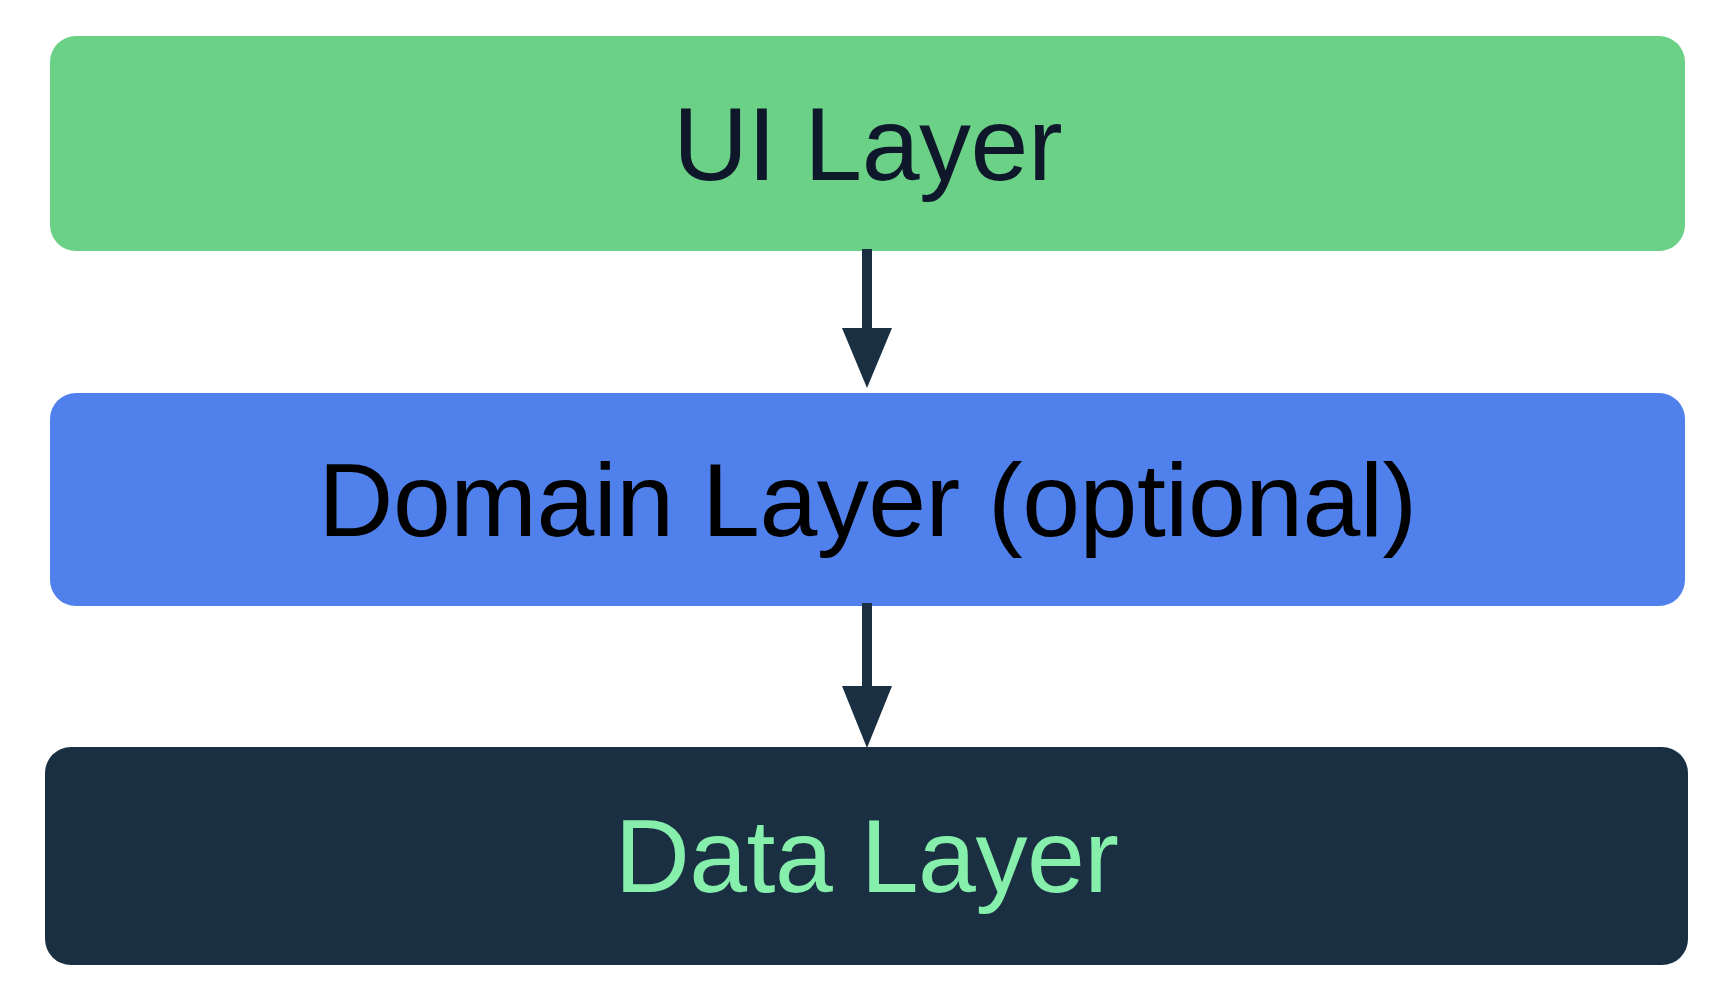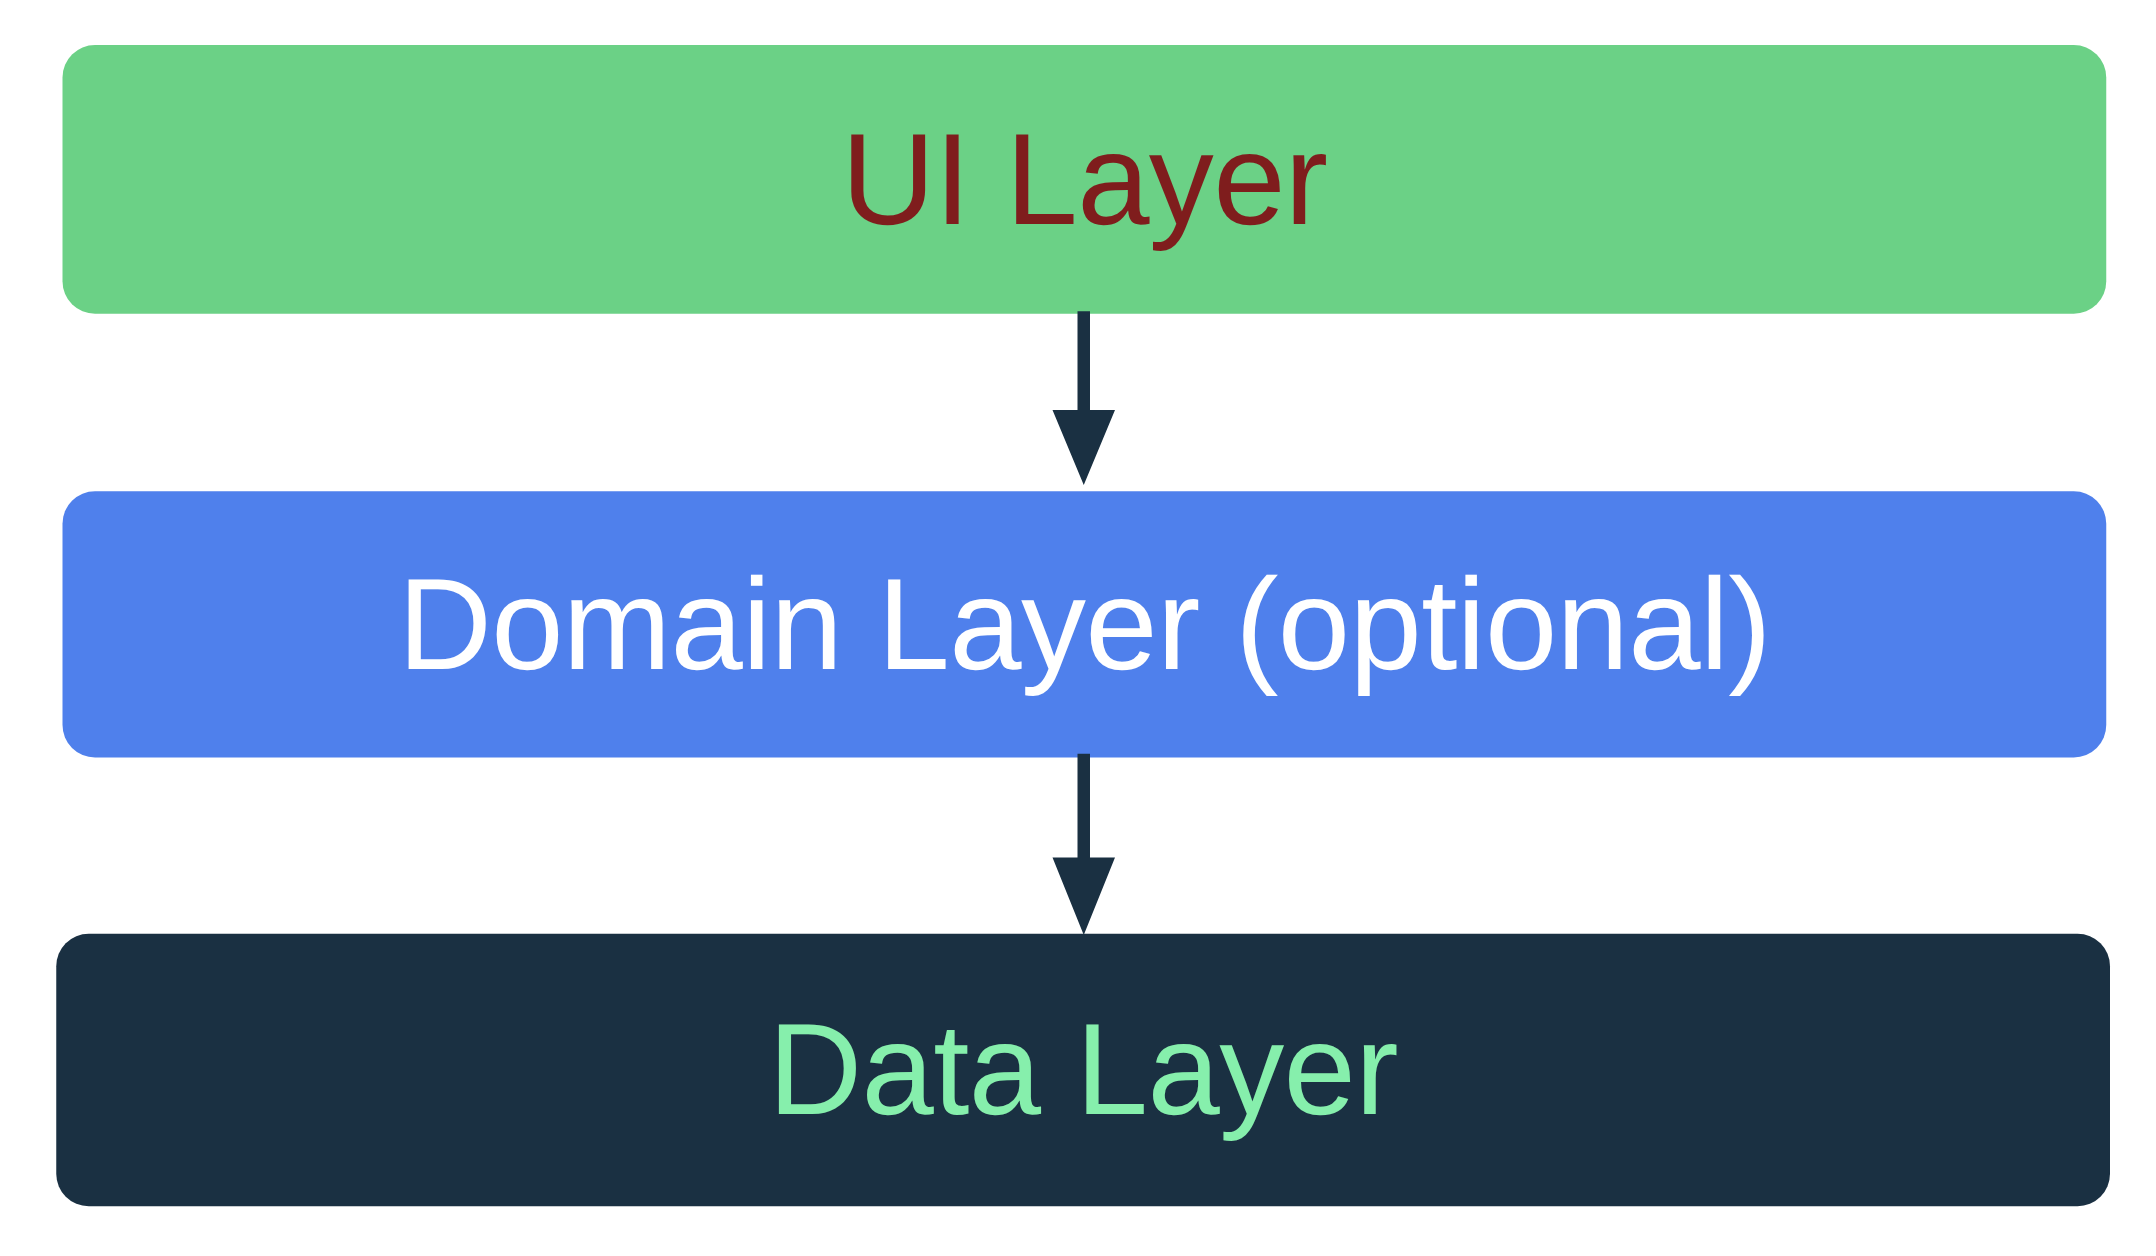--- a/index.html
+++ b/index.html
@@ -78,29 +78,29 @@
     width: 60px;
     height: 146px;
   }
 </style>
 </head>
 <body style="background-color: rgb(255, 255, 255);">
 
 <div id="diagram-root" style="background-color: rgb(255, 255, 255);">
 
   <div class="layer-box" id="ui-layer-box" style="background-color: rgb(107, 209, 134);">
-    <span class="layer-label" style="color: #7f1d1d;">UI Layer</span>
+    <span class="layer-label" style="color: #0f172a;">UI Layer</span>
   </div>
 
   <svg class="connector-arrow" id="arrow-ui-to-domain" viewBox="0 0 60 142">
     <path class="arrow-shape" d="M 25 0 L 35 0 L 35 79 L 55 79 L 30 139 L 5 79 L 25 79 Z" fill="#1A3042"></path>
   </svg>
 
   <div class="layer-box" id="domain-layer-box" style="background-color: rgb(79, 128, 236);">
-    <span class="layer-label" style="color: #ffffff;">Domain Layer (optional)</span>
+    <span class="layer-label" style="color: #000000;">Domain Layer (optional)</span>
   </div>
 
   <svg class="connector-arrow" id="arrow-domain-to-data" viewBox="0 0 60 146">
     <path class="arrow-shape" d="M 25 0 L 35 0 L 35 83 L 55 83 L 30 145 L 5 83 L 25 83 Z" fill="#1A3042"></path>
   </svg>
 
   <div class="layer-box" id="data-layer-box" style="background-color: rgb(26, 48, 66);">
     <span class="layer-label" style="color: #86efac;">Data Layer</span>
   </div>
 

